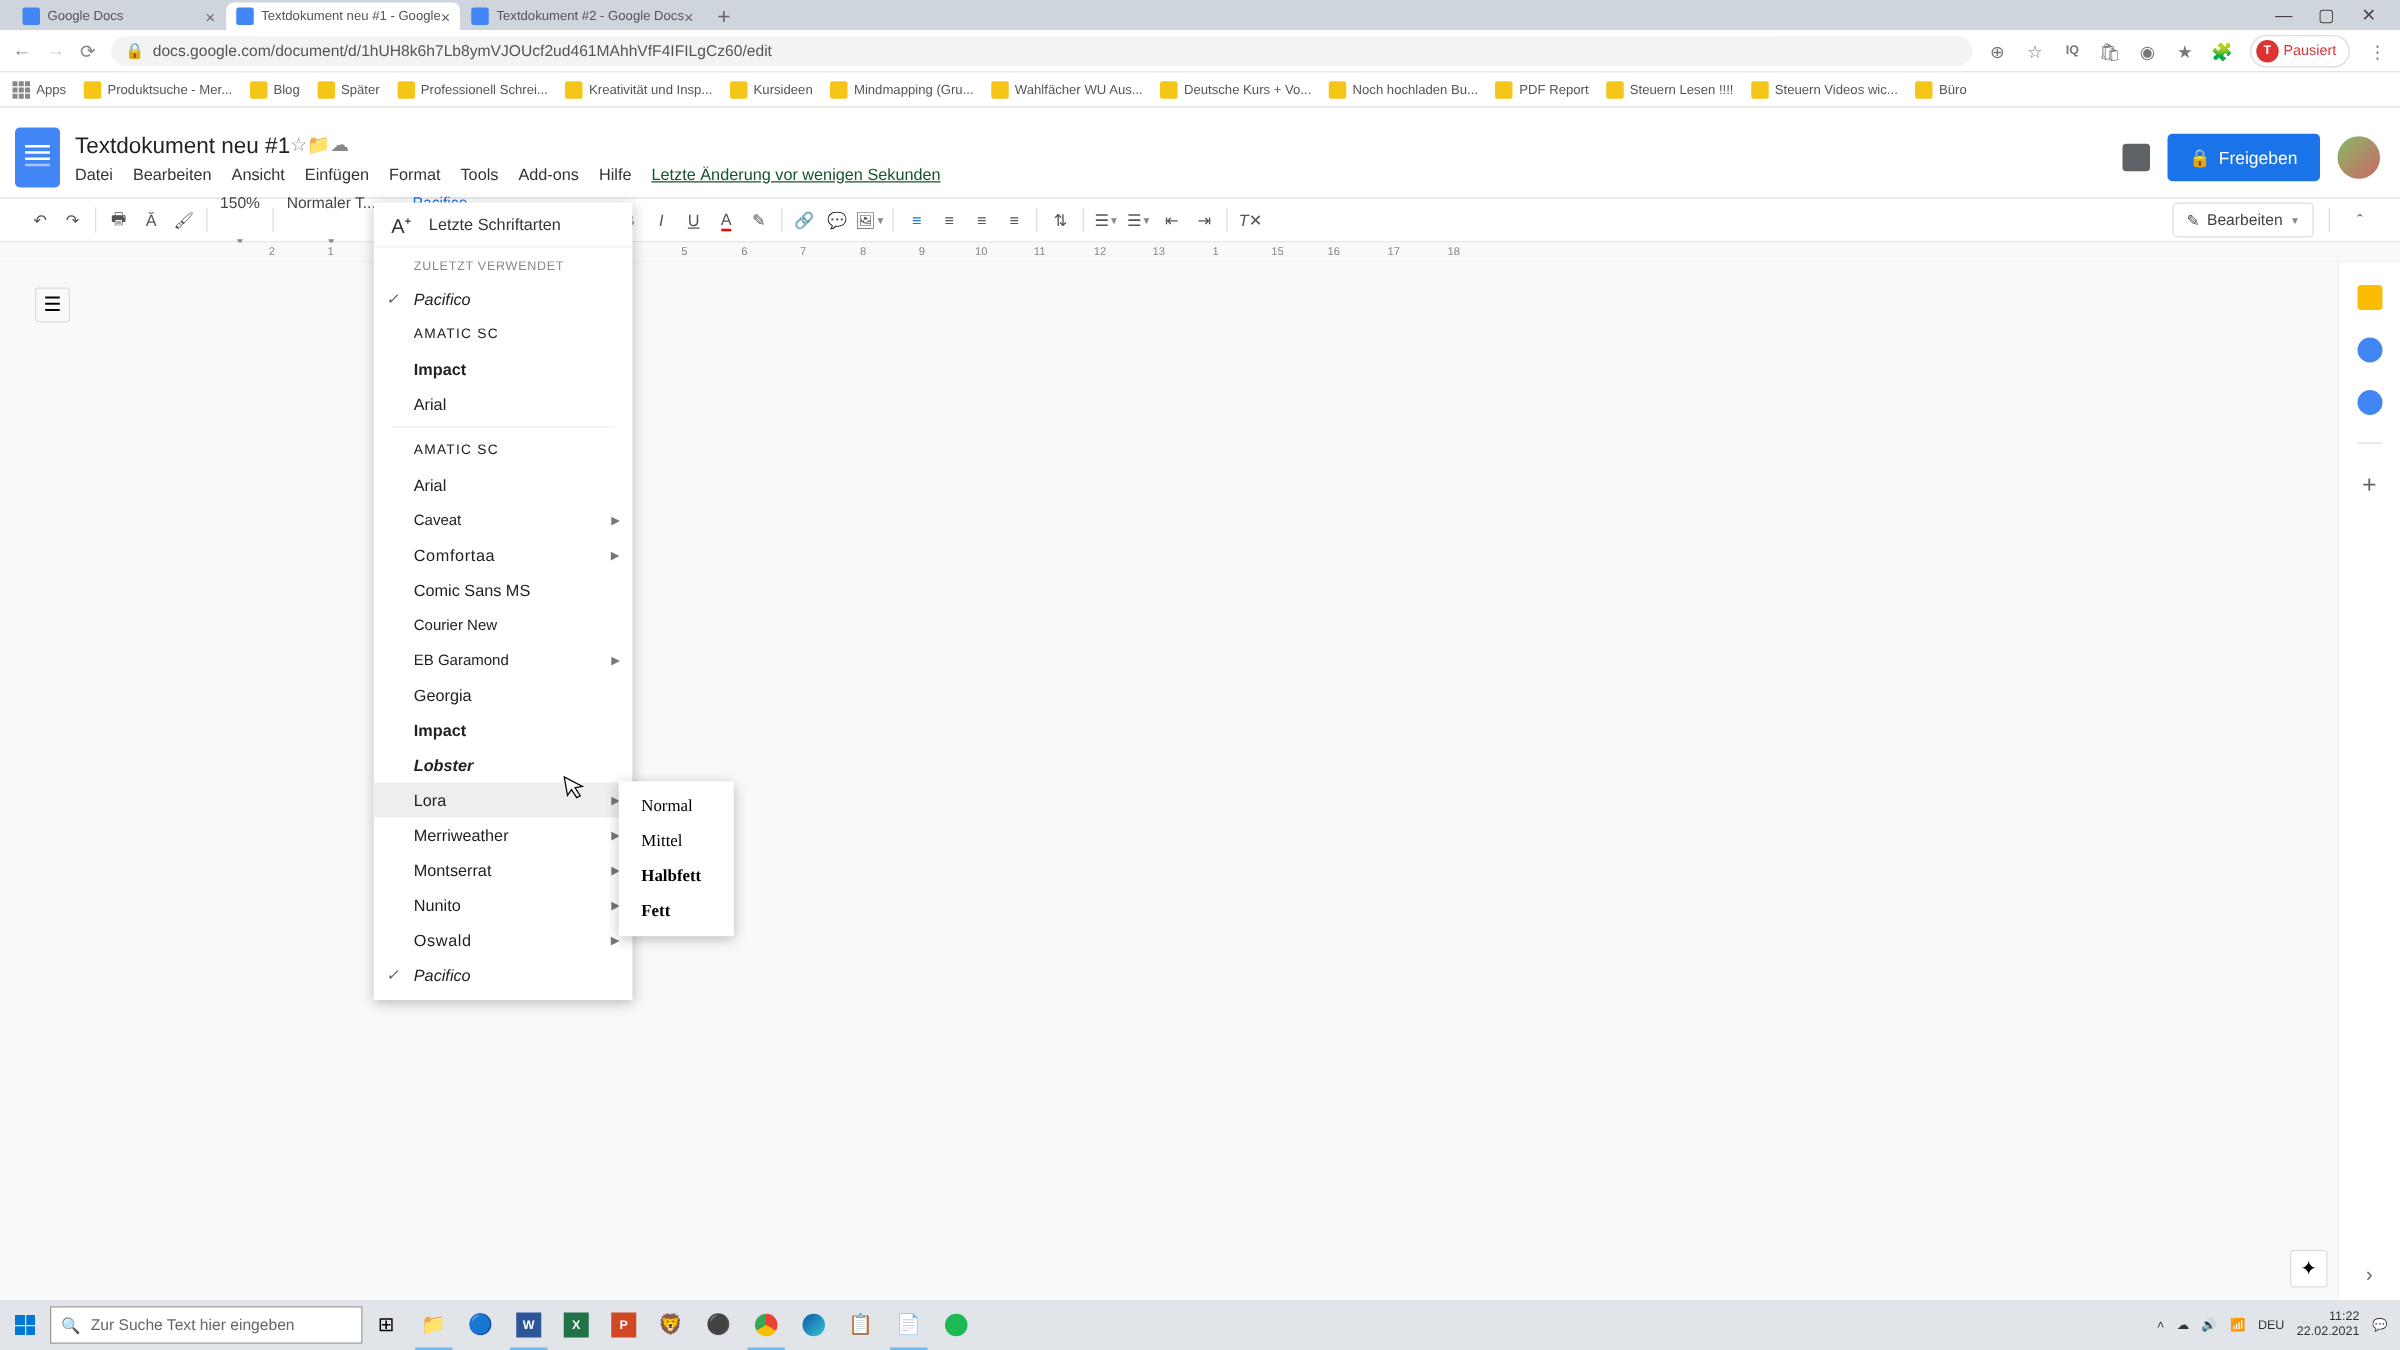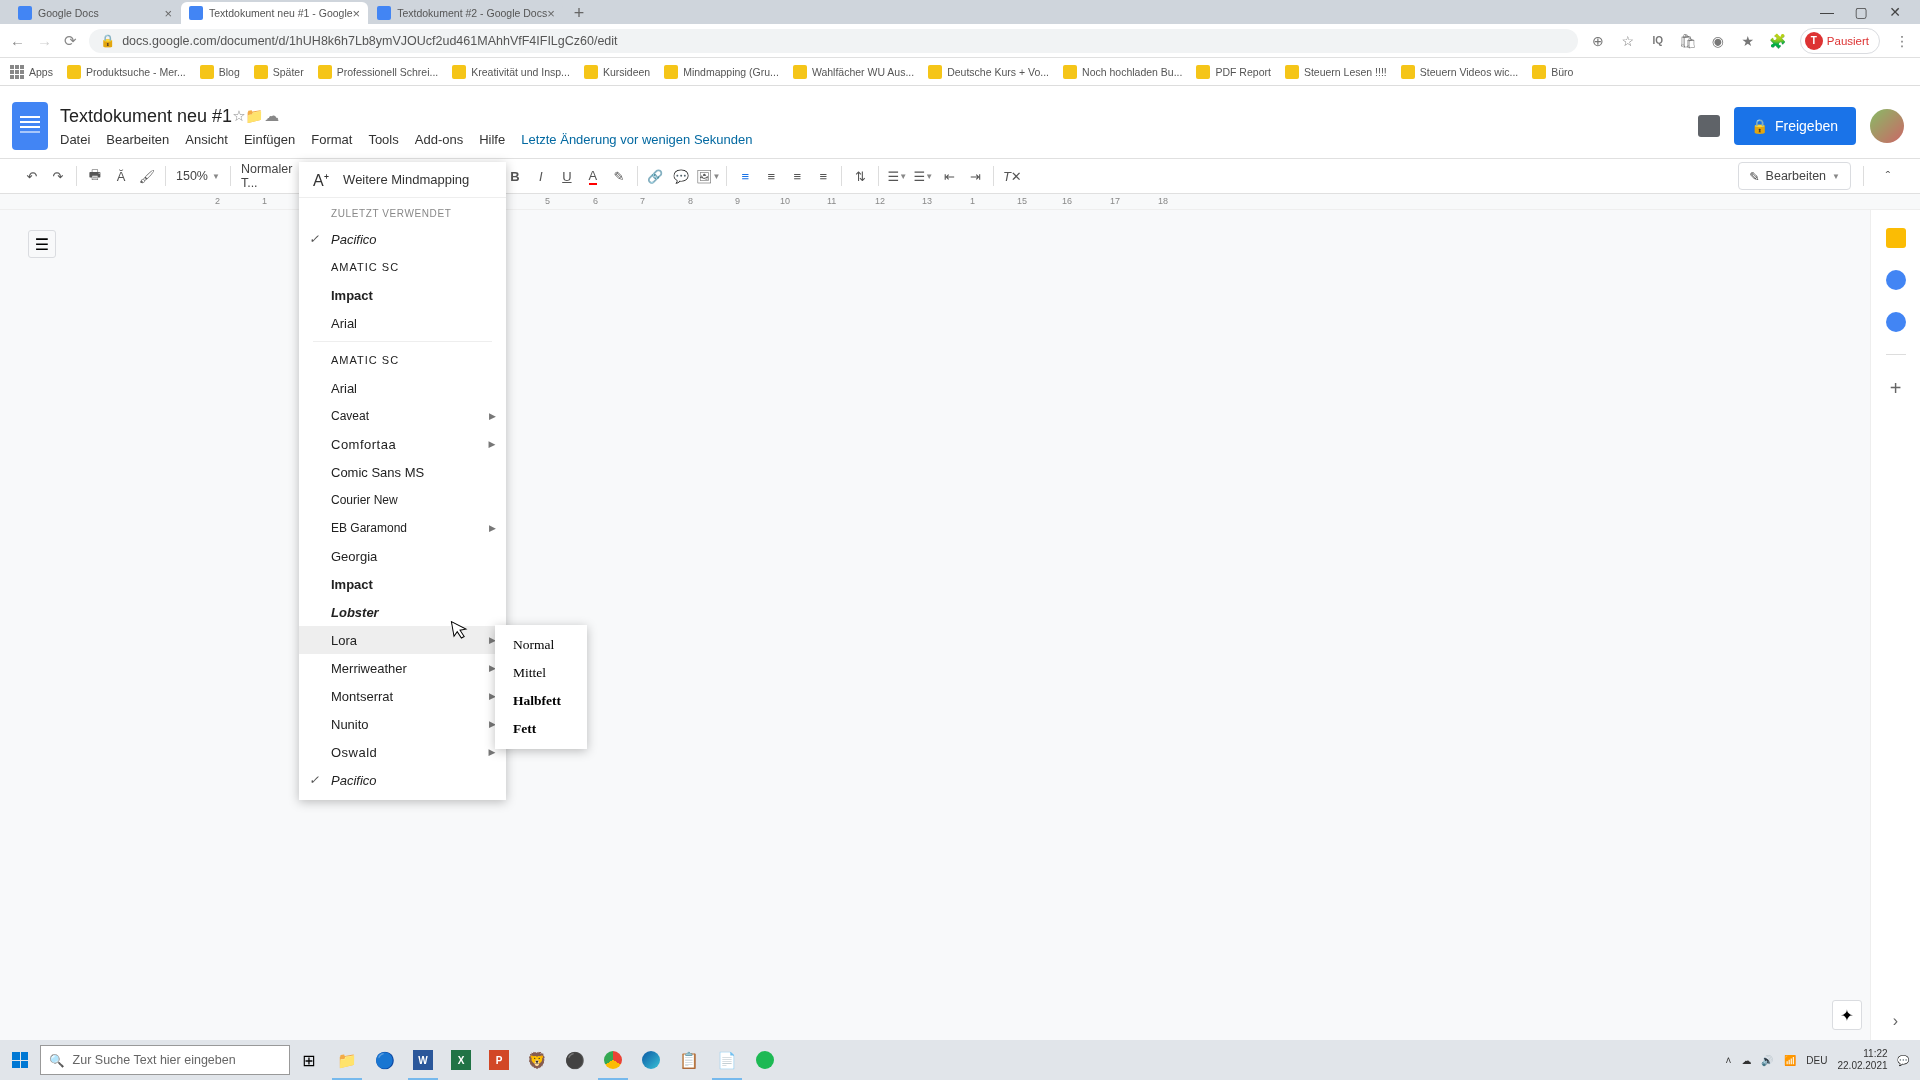--- a/index.html
+++ b/index.html
@@ -31,32 +31,32 @@
 .apps-grid div { background: #888; }
 
 
 .docs-header { height: 72px; display: flex; align-items: center; padding: 8px 16px 0 12px; }
 .docs-logo { width: 36px; height: 48px; background: #4285f4; border-radius: 4px; position: relative; margin-right: 12px; }
 .docs-logo::after { content: ""; position: absolute; left: 8px; top: 14px; right: 8px; height: 2px; background: #fff; box-shadow: 0 5px 0 #fff, 0 10px 0 #fff, 0 15px 0 #a8c7fa; }
 .title-area { flex: 1; }
 .doc-title { font-size: 18px; color: #222; display: flex; align-items: center; }
 .title-icon { color: #888; font-size: 15px; }
 .menus { display: flex; gap: 16px; font-size: 13px; color: #333; margin-top: 5px; }
-.menu-last { color: #0369a1; }
+.menu-last { color: #14532d; text-decoration: underline; }
 .header-right { display: flex; align-items: center; gap: 14px; }
 .share-btn { background: #1a73e8; color: #fff; height: 38px; border-radius: 4px; display: flex; align-items: center; padding: 0 18px; font-size: 14px; font-weight: 500; gap: 6px; }
 .gavatar { width: 34px; height: 34px; border-radius: 50%; background: linear-gradient(135deg,#8b6,#c66); }
 .comment-icon { width: 22px; height: 22px; background: #5f6368; border-radius: 3px; position: relative; }
 .comment-icon::after { content:""; position:absolute; bottom:-4px; right:5px; border:4px solid transparent; border-top-color:#5f6368;}
 
 
 .toolbar { height: 36px; border-top: 1px solid #e0e0e0; border-bottom: 1px solid #e0e0e0; display: flex; align-items: center; padding: 0 20px; gap: 2px; }
 .tb-btn { min-width: 24px; height: 26px; display: flex; align-items: center; justify-content: center; color: #555; font-size: 13px; cursor: pointer; }
 .tb-sep { width: 1px; height: 20px; background: #ddd; margin: 0 4px; }
-.tb-select { border: none; background: none; font-size: 12.5px; color: #444; padding: 0 4px; display: flex; align-items: center; gap: 4px; }
+.tb-select { border: none; background: none; font-size: 12.5px; color: #444; padding: 0 4px; display: flex; align-items: center; gap: 20px; flex-direction: column; }
 .tb-font-select { color: #1a73e8; }
 .tb-dropdown-caret { font-size: 8px; color: #888; }
 .tb-edit-right { margin-left: auto; display: flex; align-items: center; gap: 8px; }
 .edit-chip { border: 1px solid #dadce0; border-radius: 4px; height: 28px; display: flex; align-items: center; padding: 0 10px; font-size: 12.5px; color: #444; gap: 6px; }
 
 
 .ruler { height: 16px; background: #f8f9fa; position: relative; font-size: 9px; color: #888; border-bottom: 1px solid #eee; }
 .ruler span { position: absolute; top: 2px; }
 
 
@@ -384,21 +384,21 @@
     <div style="height:1px;width:20px;background:#ddd"></div>
     <div class="side-plus">+</div>
     <div class="side-expand">›</div>
   </div>
   <div style="position:absolute;right:58px;bottom:10px;width:30px;height:30px;background:#fff;border:1px solid #dadce0;border-radius:3px;display:flex;align-items:center;justify-content:center">✦</div>
 </div>
 
 <div class="font-menu">
   <div class="more-fonts">
     <span style="font-size:16px">A⁺</span>
-    <span>Weitere Mindmapping</span>
+    <span>Letzte Schriftarten</span>
   </div>
   <div class="section-label">ZULETZT VERWENDET</div>
   <div id="recent-fonts">
       <div class="font-item f-pacifico">
         <span class="check">✓</span>
         <span>Pacifico</span>
       </div>
       <div class="font-item f-amatic">
         <span>AMATIC SC</span>
       </div>

